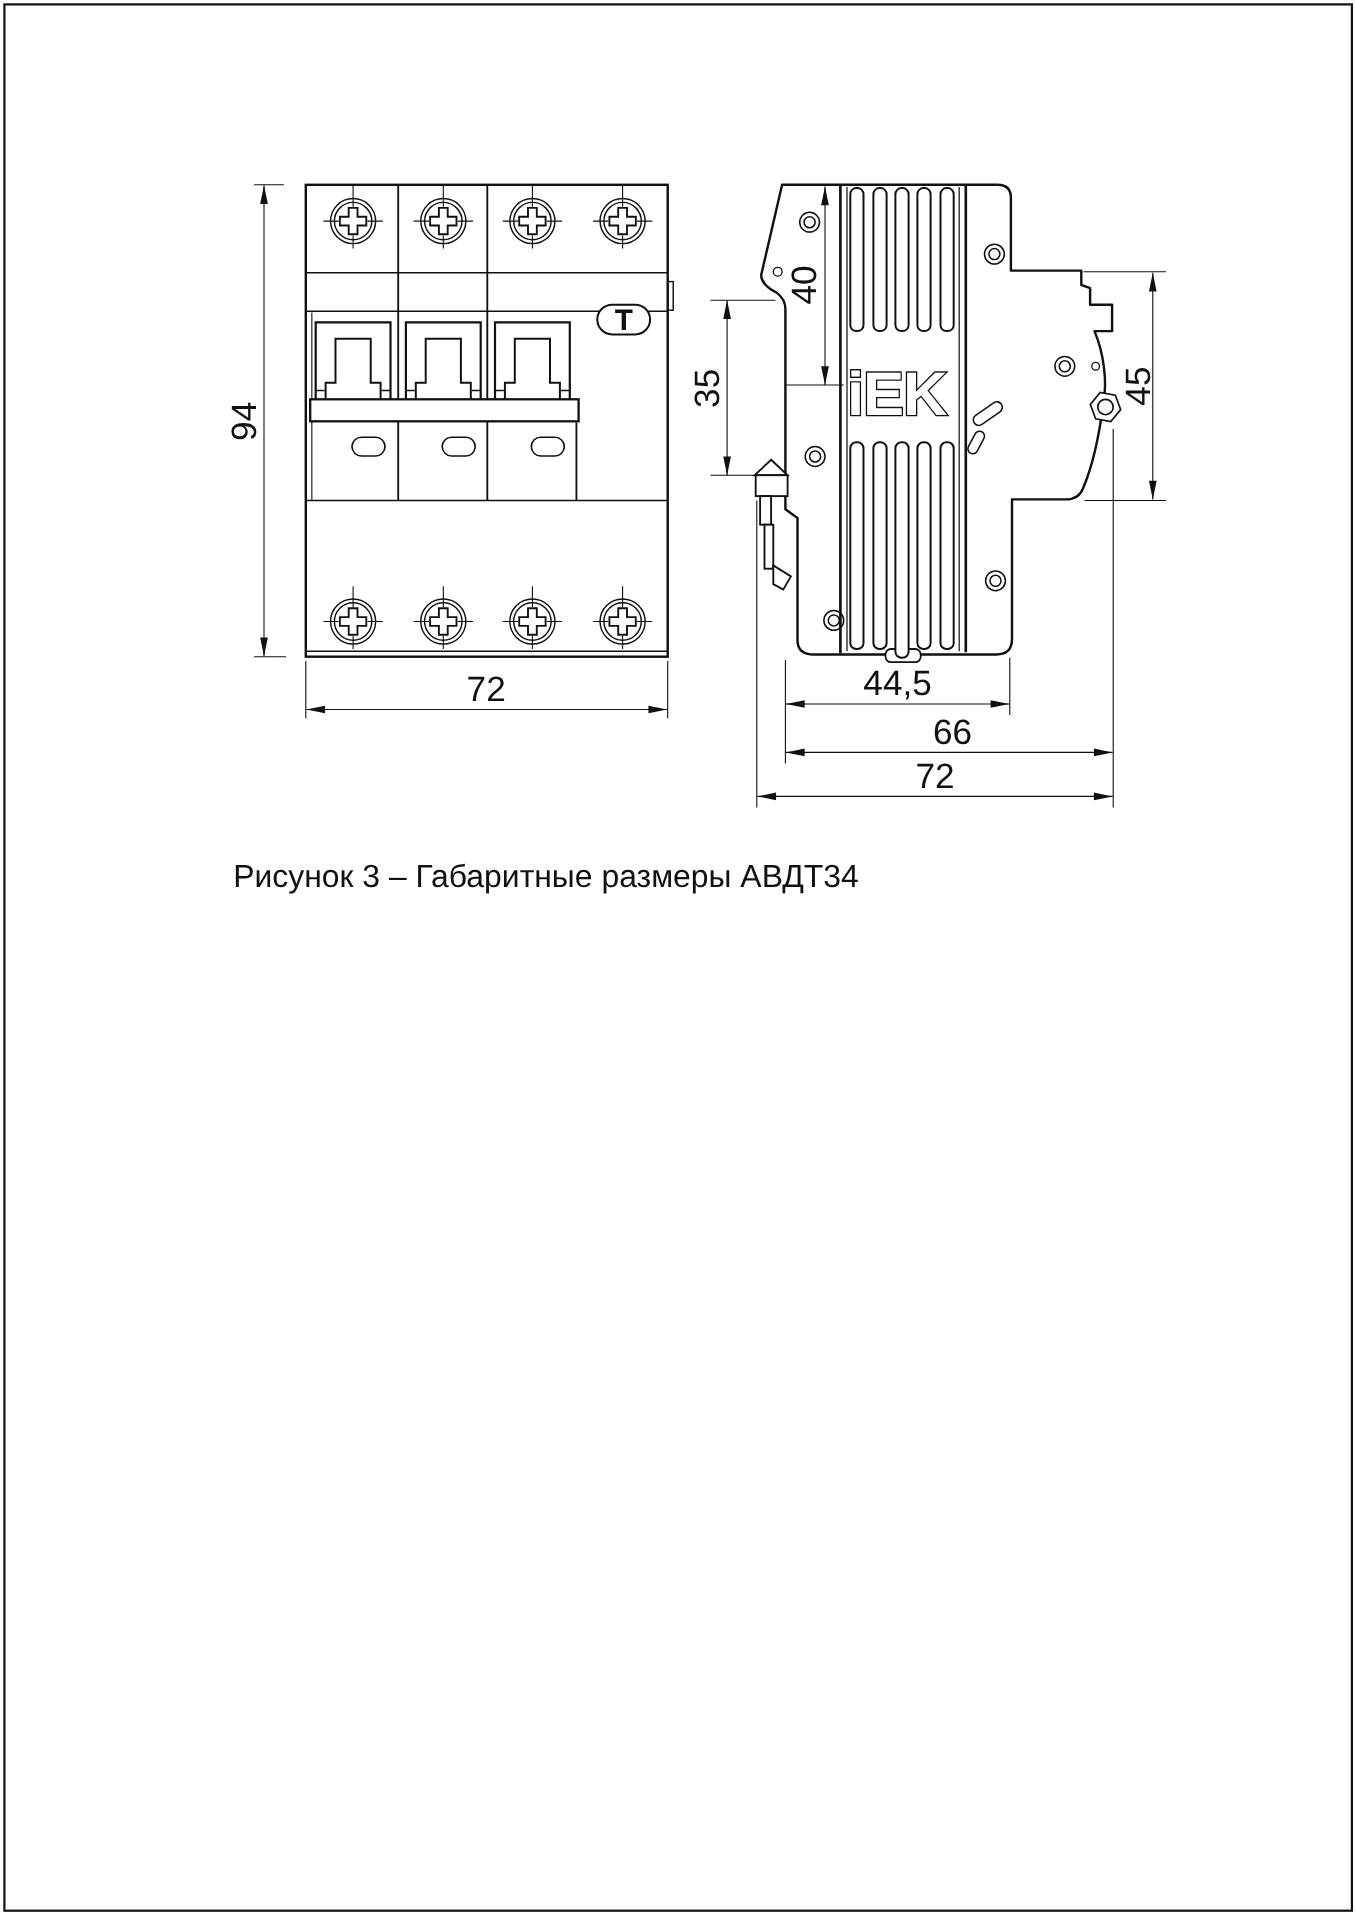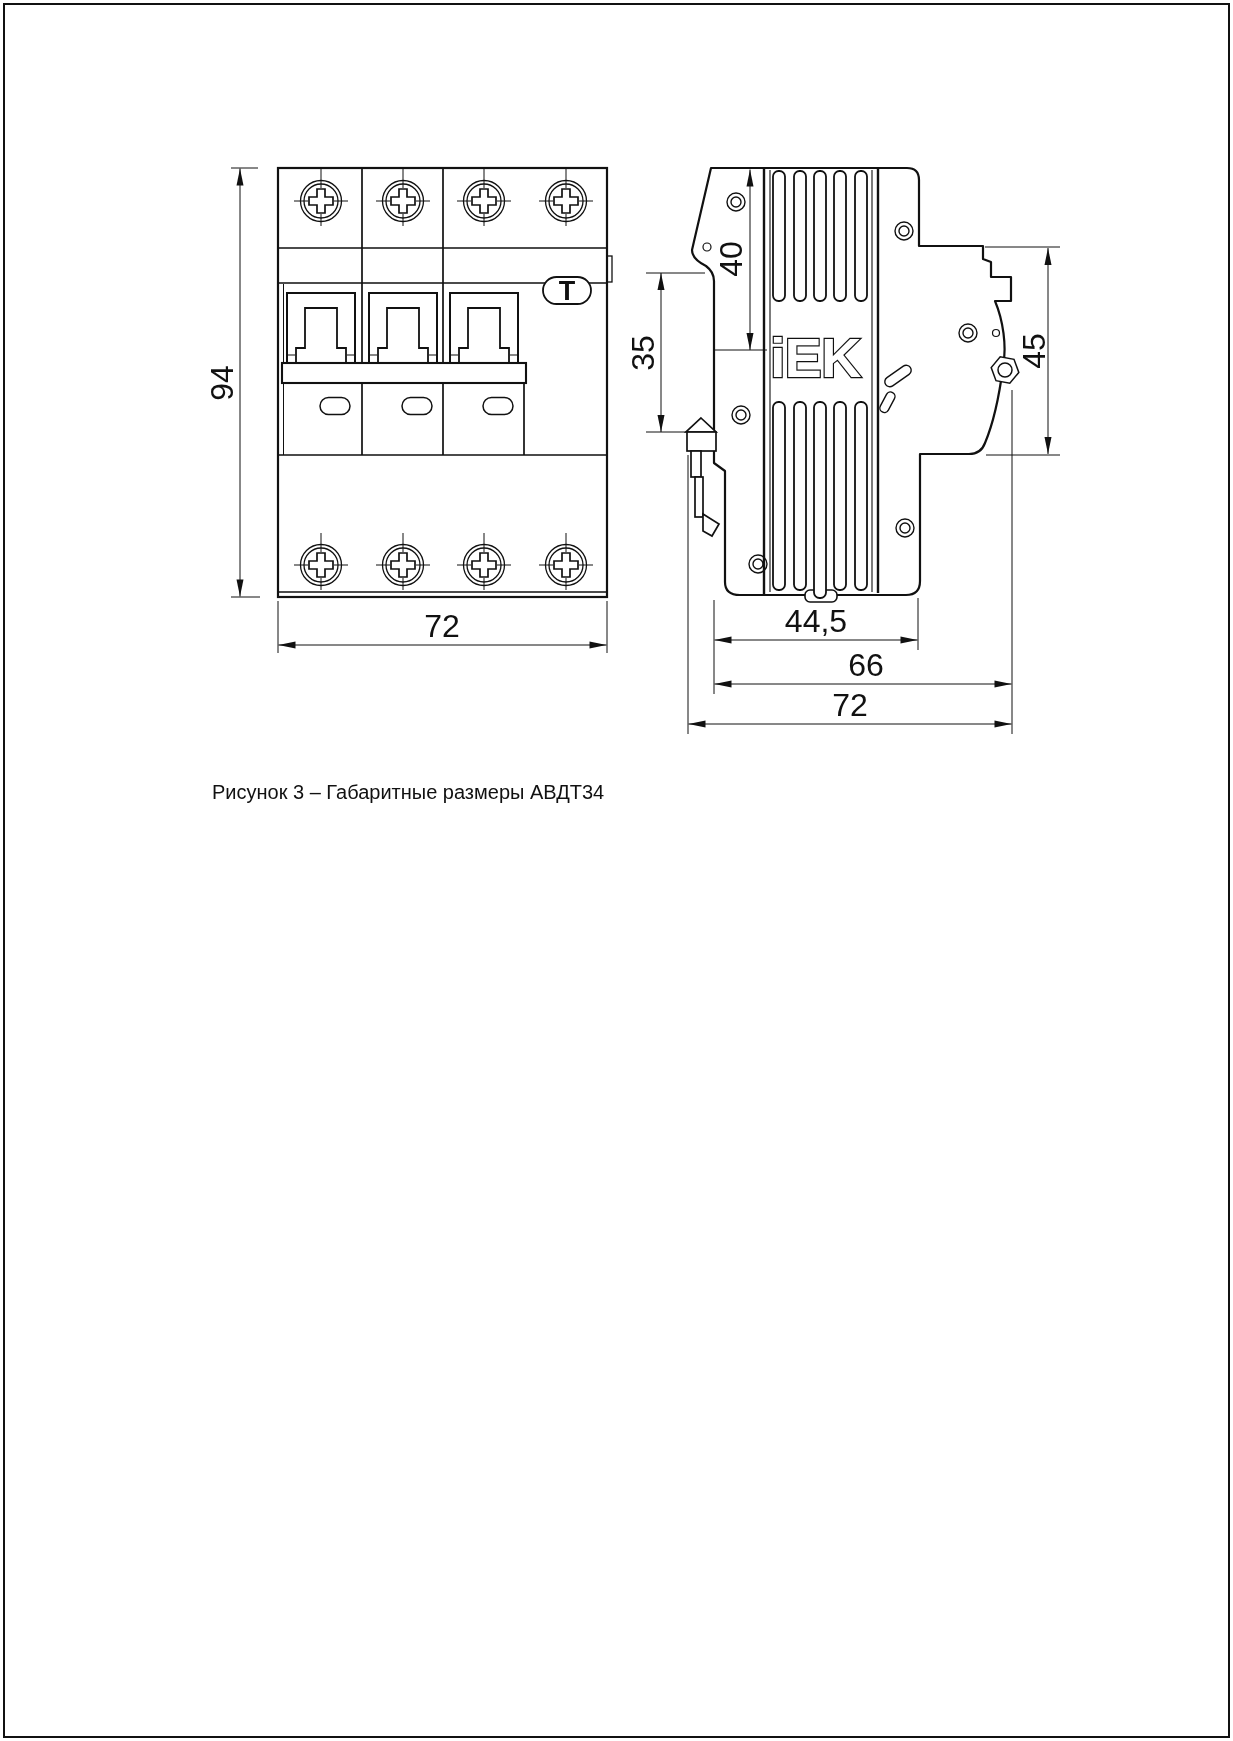--- a/index.html
+++ b/index.html
@@ -6,21 +6,21 @@
   .page{
     position:relative;width:1233px;height:1741px;background:#ffffff;
     font-family:"Liberation Sans", sans-serif;color:#111;overflow:hidden;
   }
   .frame{
     position:absolute;left:3px;top:3px;right:3px;bottom:3px;
     border:2.5px solid #111;pointer-events:none;
   }
   .drawing{position:absolute;left:0;top:0;}
   .caption{
-    position:absolute;left:212px;top:781px;font-size:20px;color:#111;
+    position:absolute;left:212px;top:781px;font-size:29px;color:#111;
     letter-spacing:0px;white-space:nowrap;
   }
   svg text{font-family:"Liberation Sans", sans-serif;}
   .dimtxt{font-size:32px;fill:#111;}
   .logotxt{font-size:56px;font-weight:bold;letter-spacing:-1px;}
 </style>
 </head>
 <body>
 
 <div class="page">

